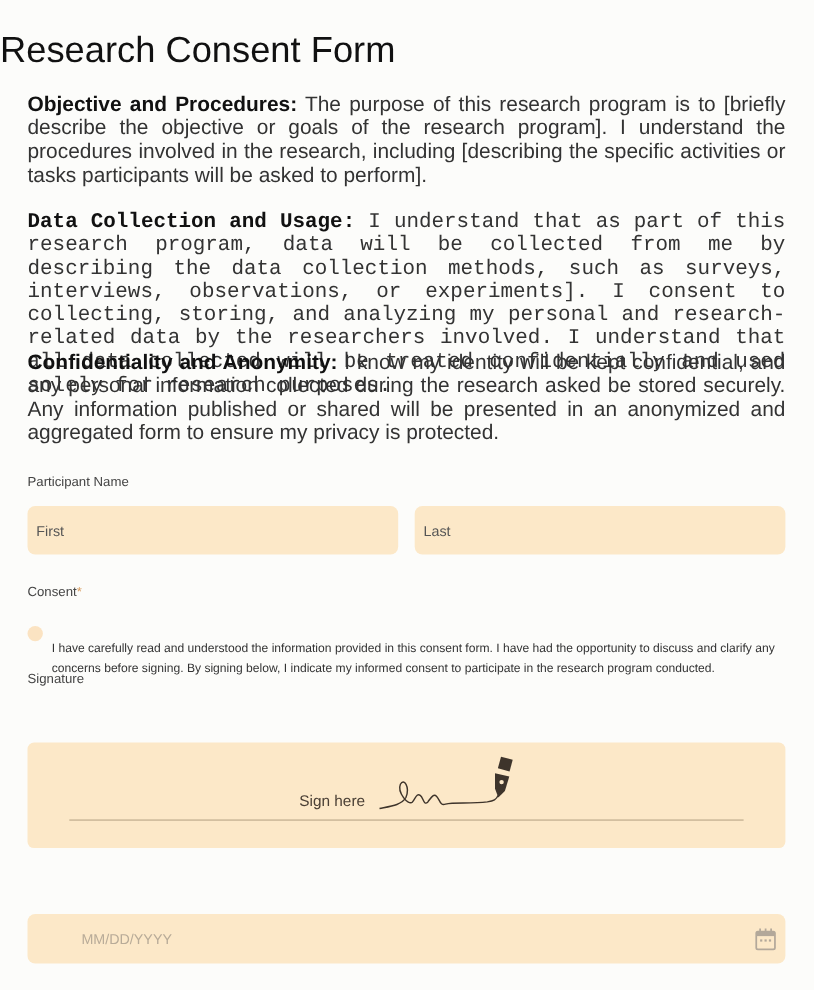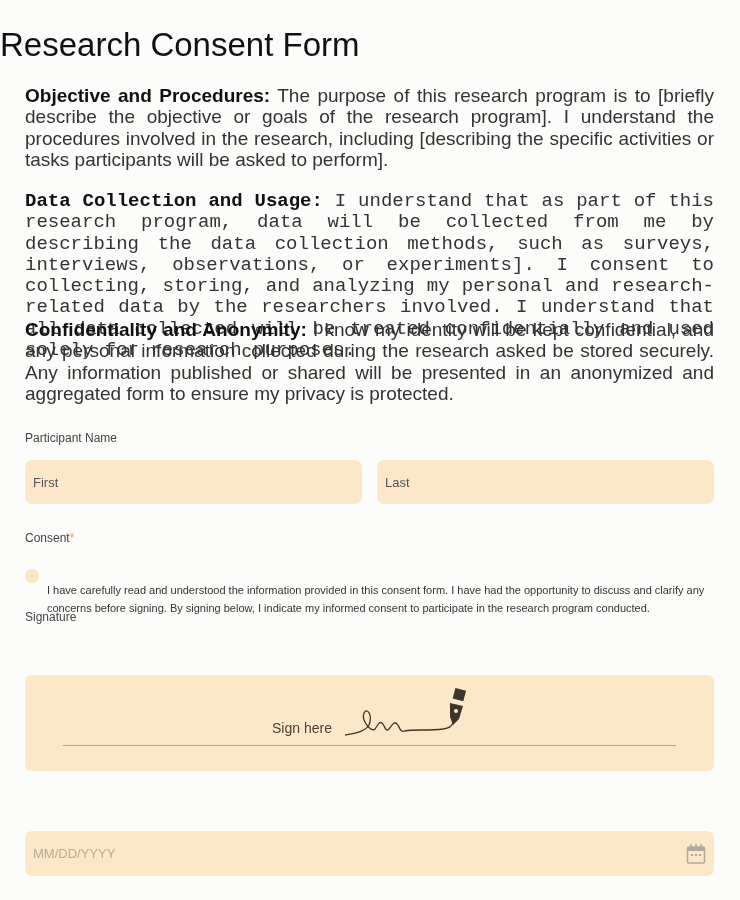--- a/index.html
+++ b/index.html
@@ -42,21 +42,21 @@
     position:absolute; left:25px; top:675px; width:689px; height:96px;
     background:#fce8c8; border-radius:6px;
   }
   .sig-line {
     position:absolute; left:38px; top:70px; width:613px; height:1px; background:#b8a587;
   }
   .sig-text {
     position:absolute; left:247px; top:45px; font-size:14px; color:#4a3f35;
   }
   .sig-svg { position:absolute; left:318px; top:12px; }
-  .date-text { color:#b8ab98; font-size:13px; }
+  .date-text { color:#b8ab98; font-size:13px;margin-left:41px; }
   .cal-icon { position:absolute; right:8px; top:12px; }
 </style>
 </head>
 <body>
 
 <div class="page">
   <div class="title">Research Consent Form</div>
 
   <p class="para" style="top:85px;">
     <b>Objective and Procedures:</b><span> The purpose of this research program is to [briefly describe the objective or goals of the research program]. I understand the procedures involved in the research, including [describing the specific activities or tasks participants will be asked to perform].</span>

